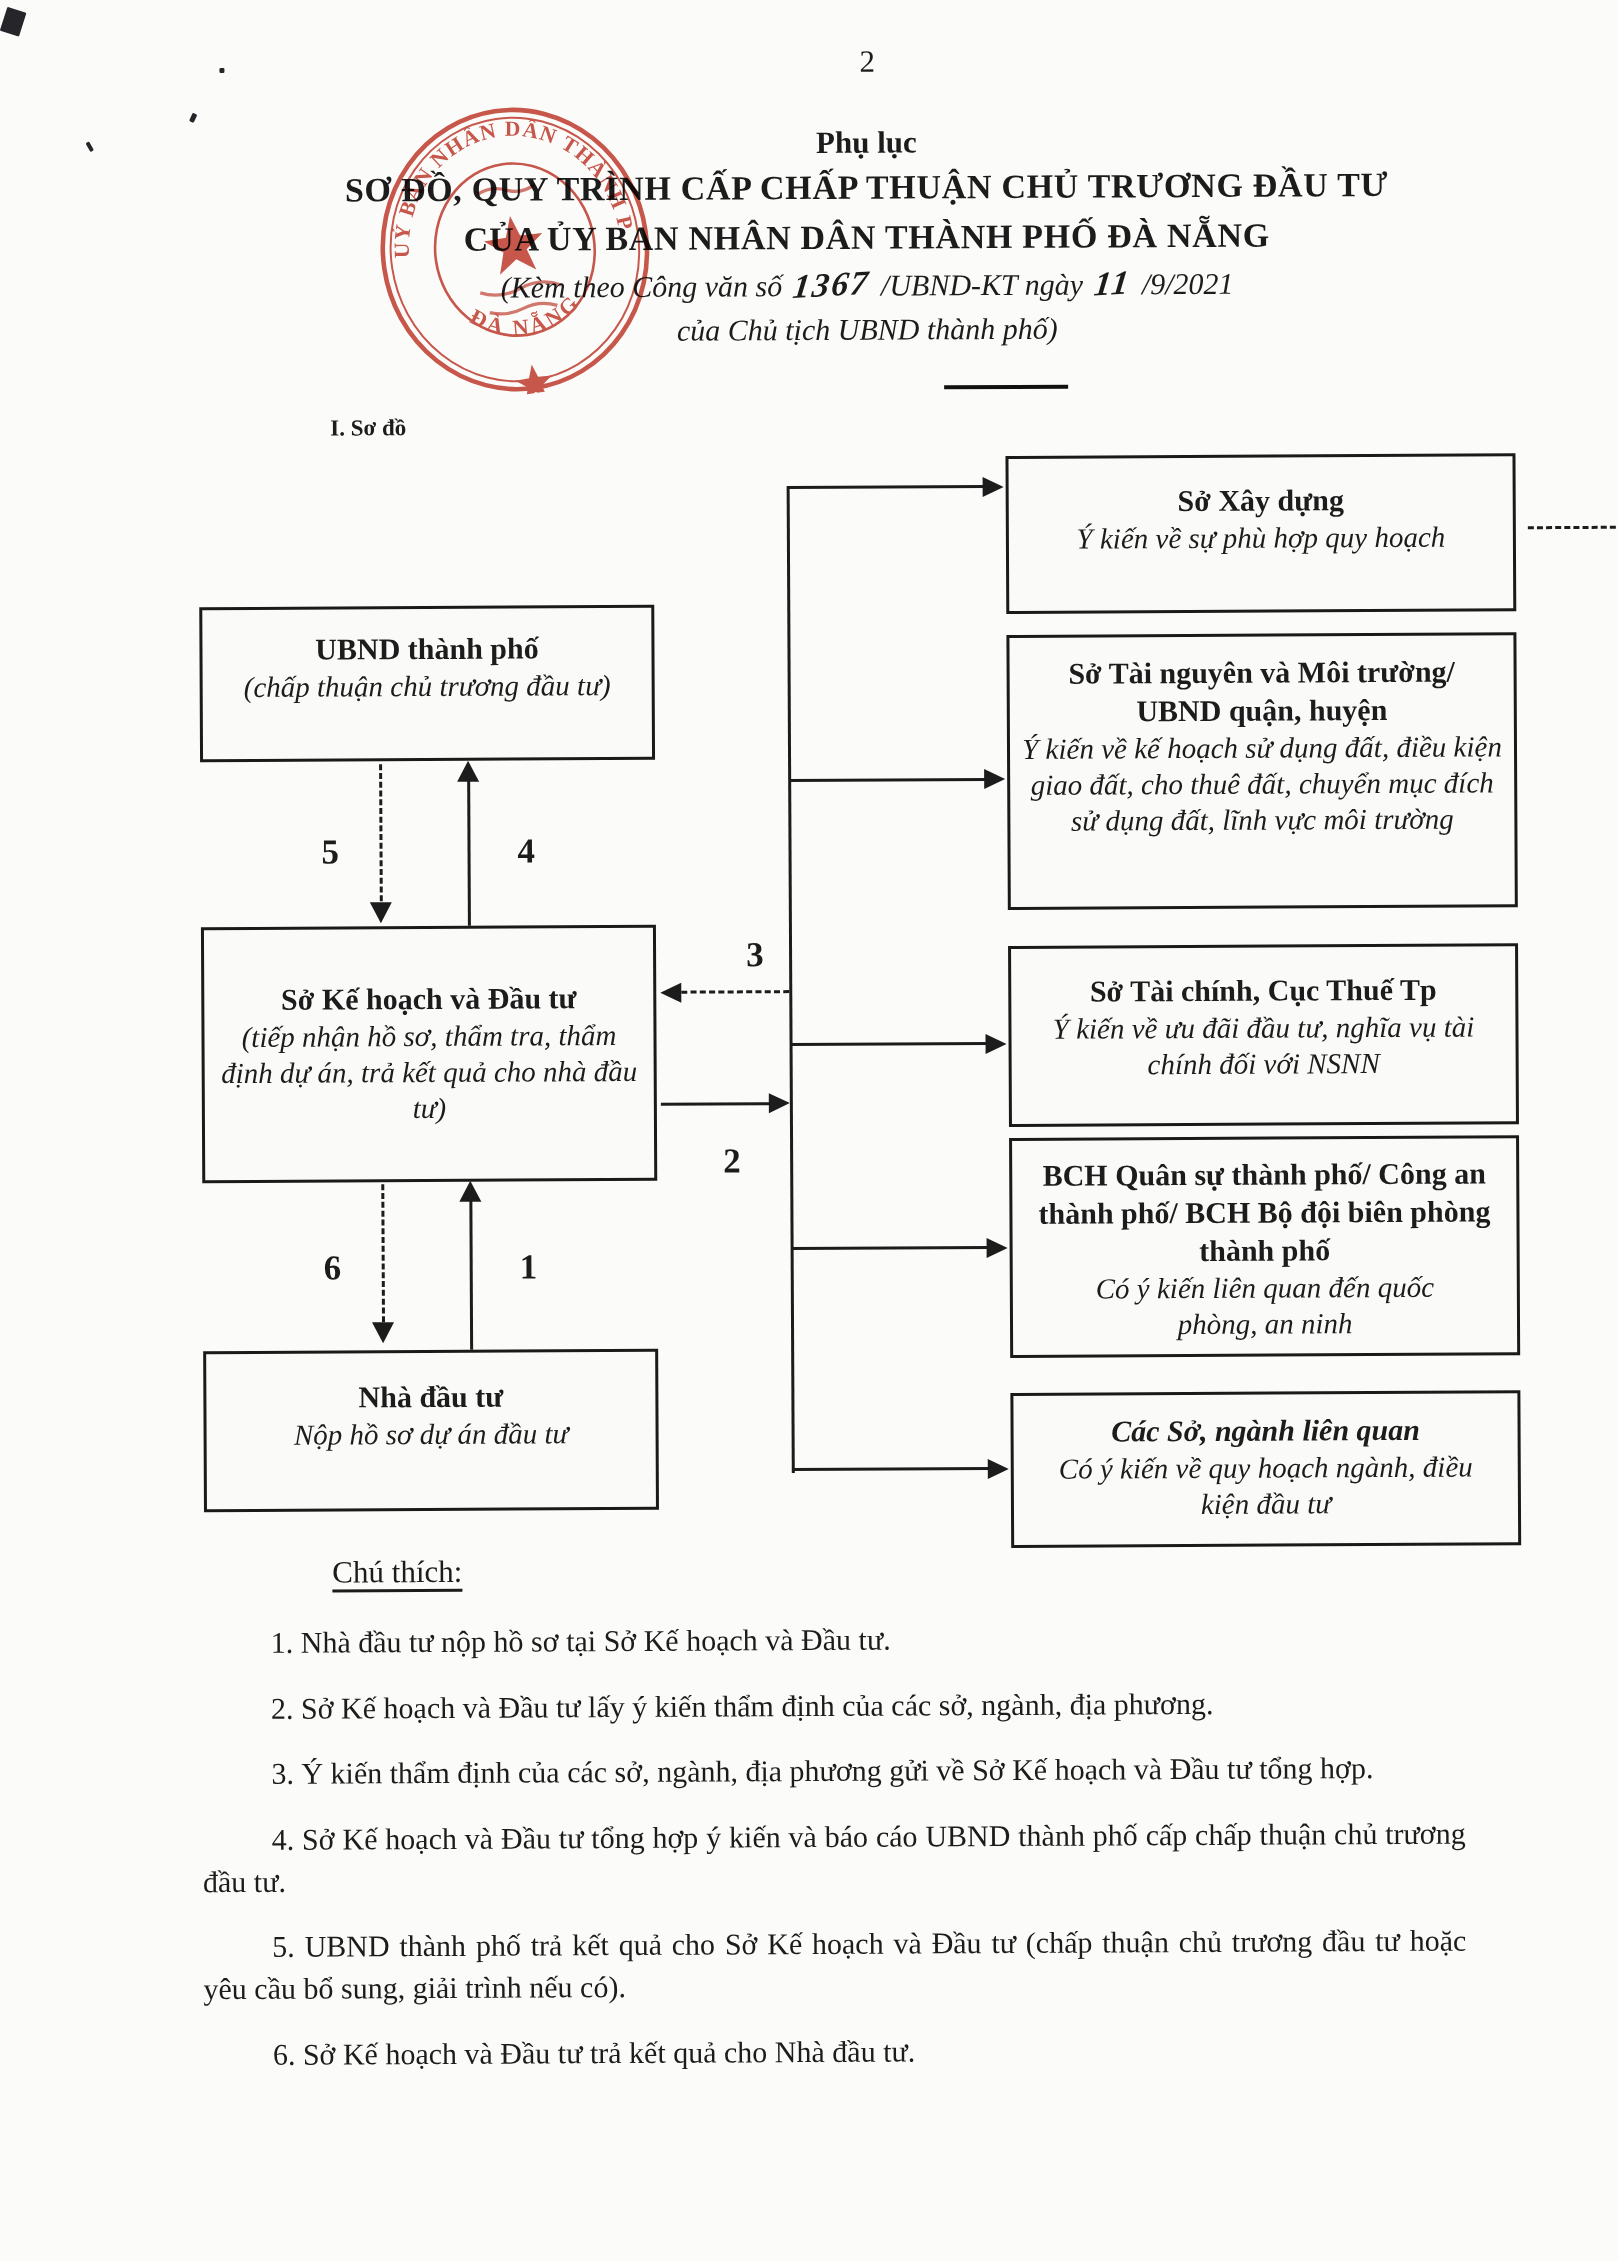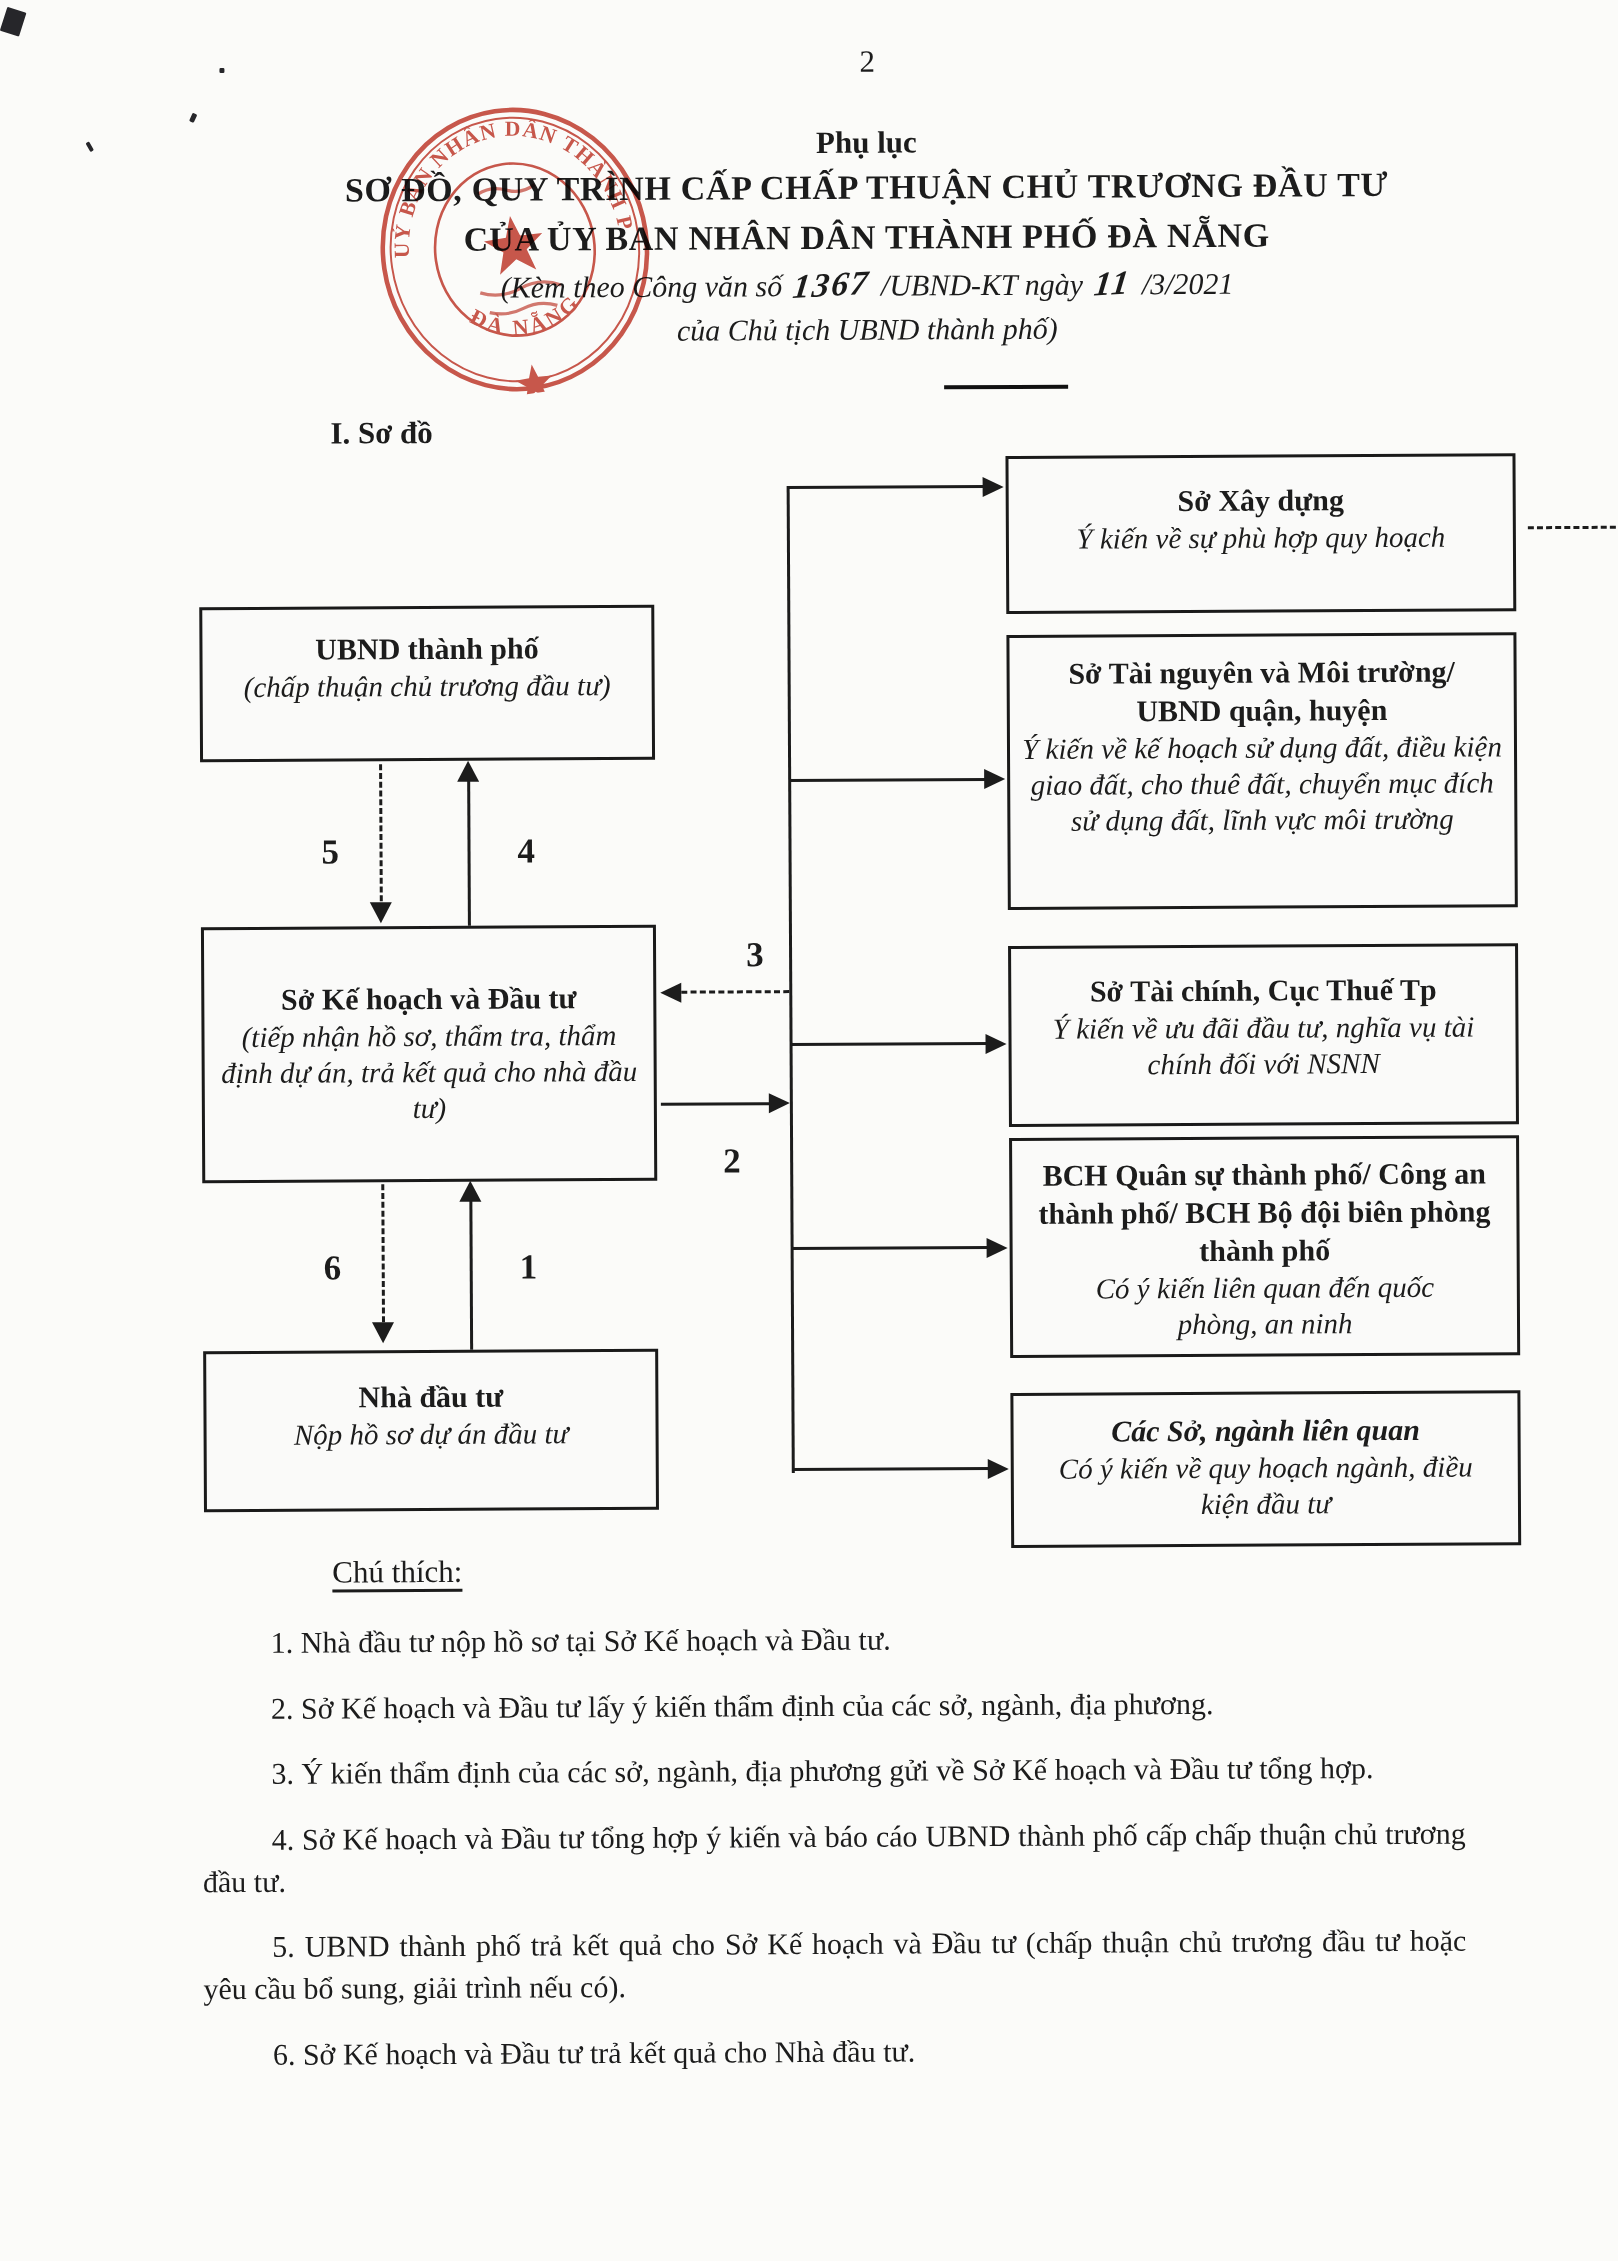--- a/index.html
+++ b/index.html
@@ -11,21 +11,21 @@
   #sheet{position:absolute;left:0;top:0;width:1619px;height:2261px;transform:rotate(-0.3deg);}
   .abs{position:absolute;}
   
   .page-num{font-size:31px;}
   .title-wrap{left:274px;top:123px;width:1195px;text-align:center;}
   .t-appendix{font-size:31px;font-weight:bold;line-height:40px;}
   .t-main{font-size:34px;font-weight:bold;line-height:50px;white-space:nowrap;letter-spacing:0.7px;}
   .t-sub{font-size:30px;font-style:italic;line-height:44px;white-space:nowrap;}
   .hand{display:inline-block;font-size:34px;font-weight:bold;transform:skewX(-10deg) rotate(-3deg);letter-spacing:2px;padding:0 3.9px;}
   .t-underline{left:948px;top:386px;width:124px;height:3.9px;background:#111;}
-  .section-h{left:334px;top:413px;font-size:31px;font-weight:bold;}
+  .section-h{left:334px;top:413px;font-size:23px;font-weight:bold;}
   
   .box{border:3.3px solid #1a1a1a;background:rgba(250,250,248,.6);text-align:center;box-sizing:border-box;}
   .box-title{font-size:30px;font-weight:bold;line-height:38px;}
   .box-desc{font-size:29px;font-style:italic;line-height:36px;}
   .bi{font-style:italic;}
   
   .vline-solid{width:3.3px;background:#1c1c1c;}
   .vline-dash{width:0;border-left:3.9px dashed #1c1c1c;}
   .hline{height:3.3px;background:#1c1c1c;}
   .hline-dash{height:0;border-top:3.9px dashed #1c1c1c;}
@@ -57,21 +57,21 @@
 
   <div class="abs title-wrap">
     <div class="t-appendix">Phụ lục</div>
     <div class="t-main">SƠ ĐỒ, QUY TRÌNH CẤP CHẤP THUẬN CHỦ TRƯƠNG ĐẦU TƯ</div>
     <div class="t-main">CỦA ỦY BAN NHÂN DÂN THÀNH PHỐ ĐÀ NẴNG</div>
     <div class="t-sub">
       <span>(Kèm theo Công văn số</span>
       <span class="hand">1367</span>
       <span>/UBND-KT ngày</span>
       <span class="hand">11</span>
-      <span>/3/2021</span>
+      <span>/9/2021</span>
     </div>
     <div class="t-sub">của Chủ tịch UBND thành phố)</div>
   </div>
   <div class="abs t-underline"></div>
 
   <svg class="abs stamp-svg" style="left:381px;top:103px;width:277px;height:290px;transform:rotate(-8deg);" viewBox="0 0 424 444">
     <g fill="none" stroke="#bd392c">
       <ellipse cx="212" cy="222" rx="202" ry="214" stroke-width="7"></ellipse>
       <ellipse cx="212" cy="222" rx="190" ry="202" stroke-width="3"></ellipse>
       <ellipse cx="212" cy="222" rx="122" ry="132" stroke-width="4"></ellipse>

